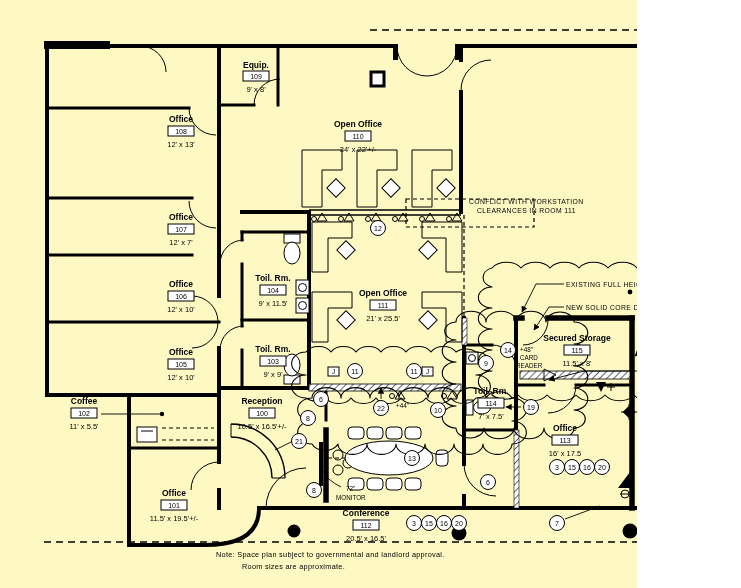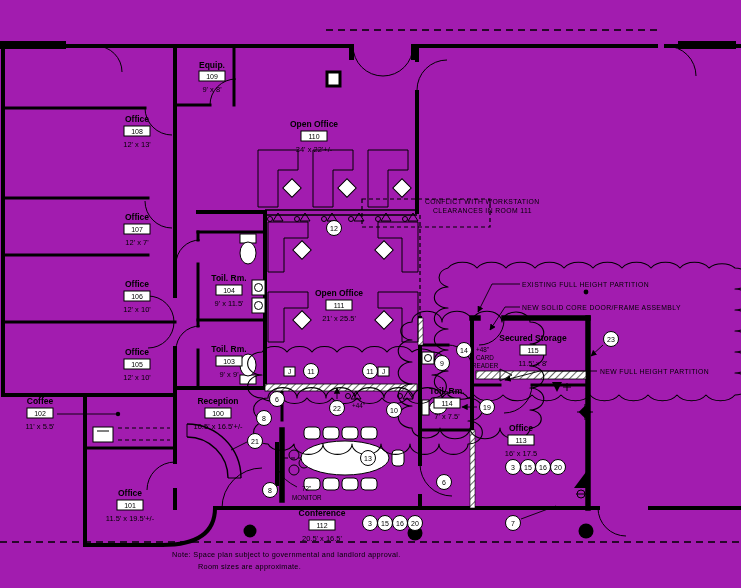--- a/index.html
+++ b/index.html
@@ -1,16 +1,16 @@
 <!DOCTYPE html>
 <html><head>
 <meta charset="utf-8">
 <style>
   html,body{margin:0;padding:0;background:#ffffff;}
-  .stage{position:relative;width:741px;height:588px;background:#a21caf;overflow:hidden;}
+  .stage{position:relative;width:593px;height:588px;background:#fef9c3;overflow:hidden;padding-left:44px;}
   svg{display:block;}
   text{font-family:"Liberation Sans", sans-serif;fill:#000;}
   .rn{font-size:8.5px;font-weight:bold;text-anchor:middle;}
   .no{font-size:7px;text-anchor:middle;}
   .rd{font-size:7.5px;text-anchor:middle;}
   .an{font-size:6.8px;letter-spacing:.4px;}
   .kn{font-size:7px;text-anchor:middle;}
   .nt{font-size:7.3px;letter-spacing:.3px;}
   .tiny{font-size:6.3px;}
   .w{stroke:#000;stroke-width:4;fill:none;stroke-linecap:square;}

